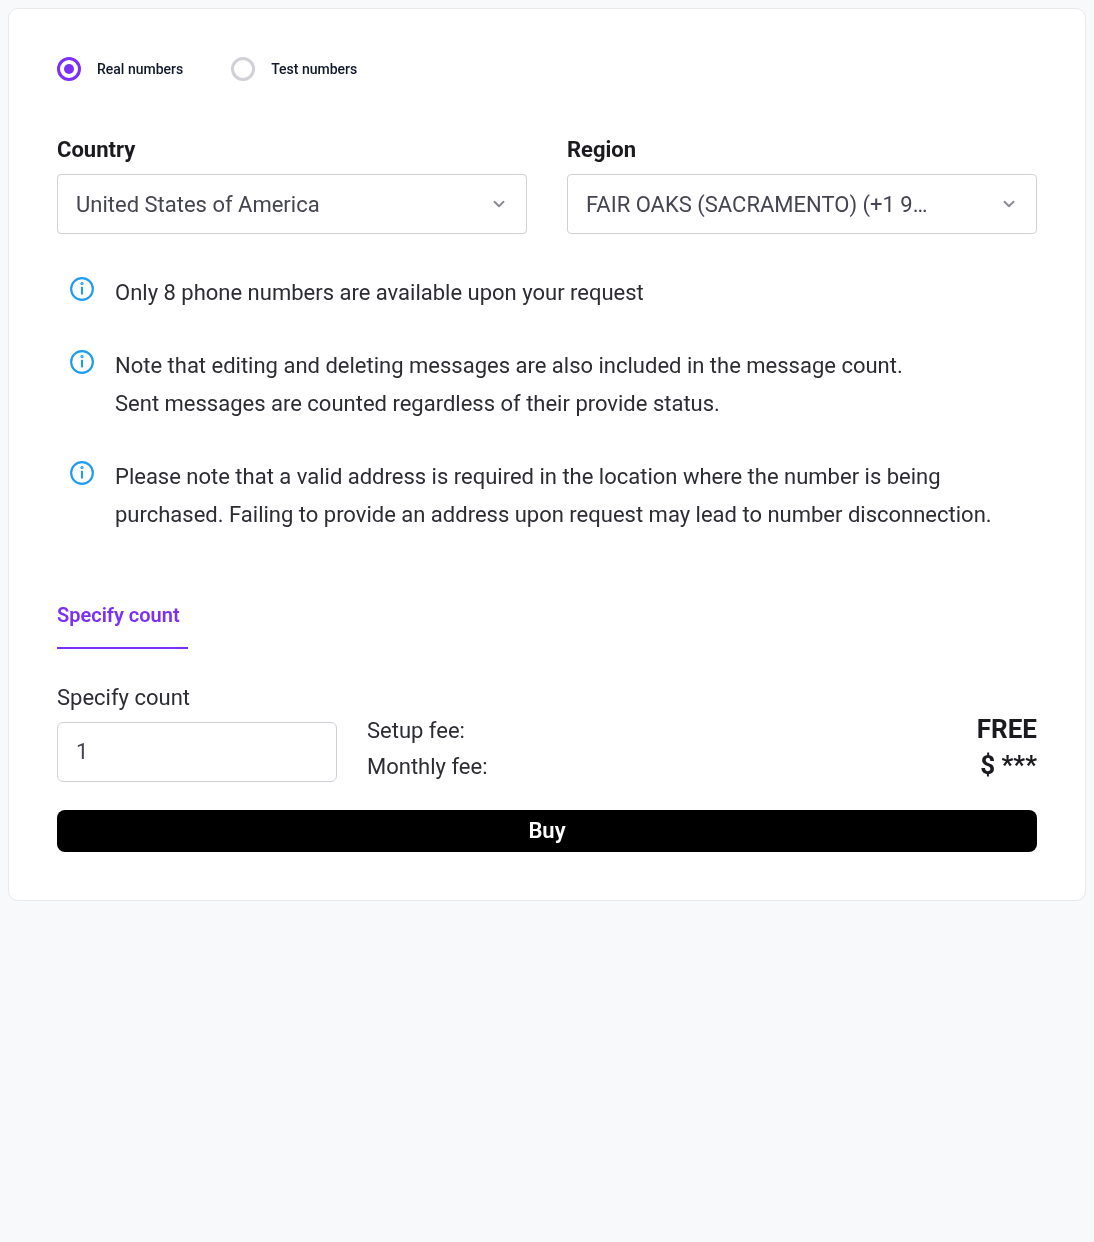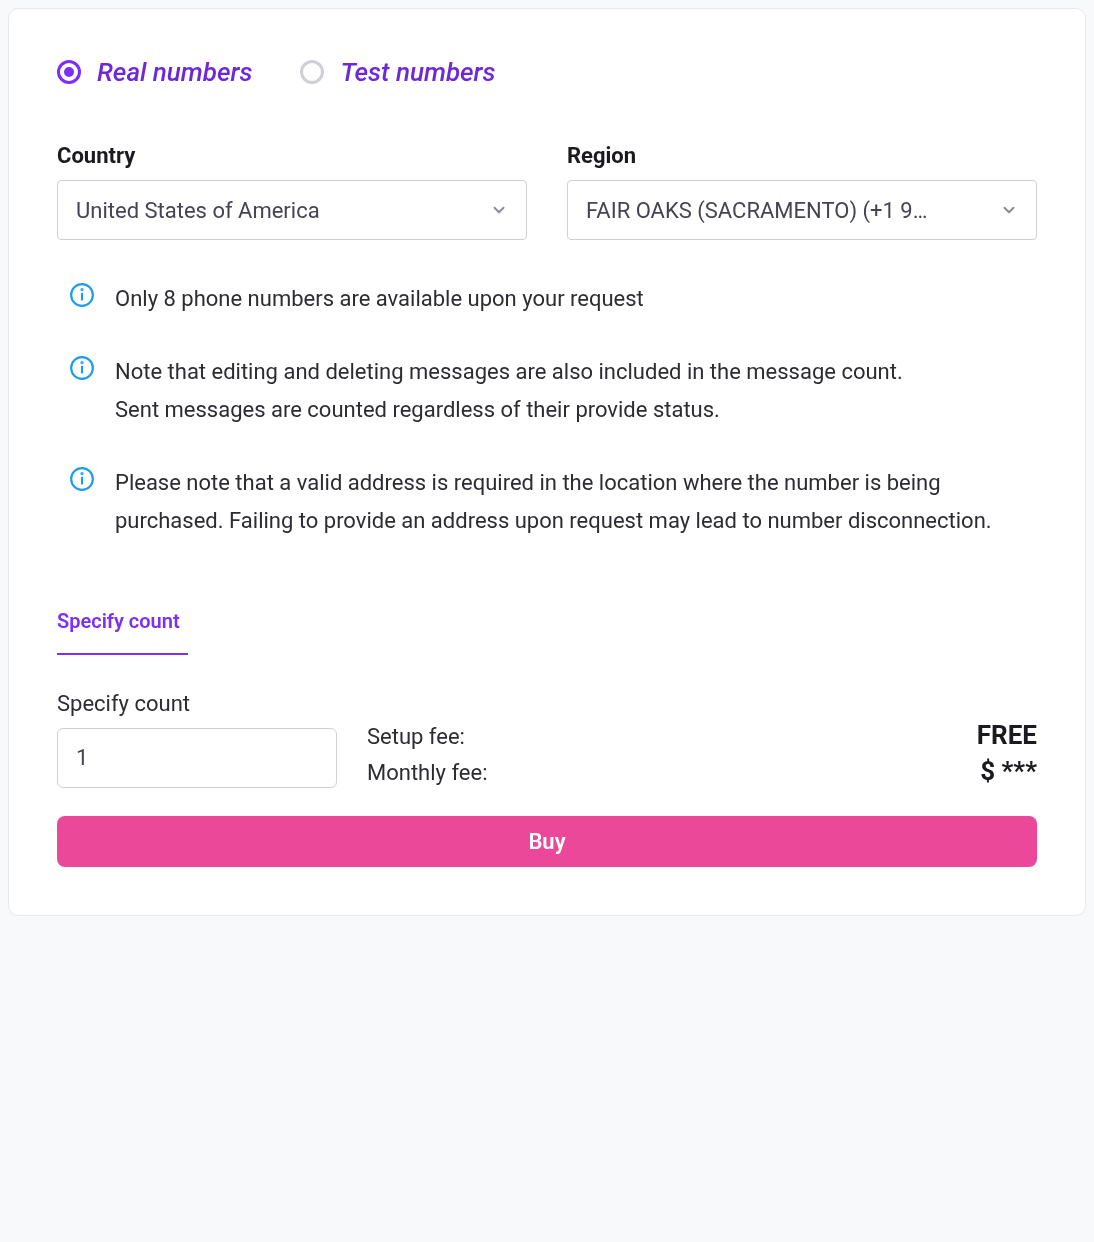--- a/index.html
+++ b/index.html
@@ -47,24 +47,23 @@
       content: "";
       width: 10px;
       height: 10px;
       border-radius: 50%;
       background: #7b2ff7;
     }
     .radio-circle.unselected {
       border: 3px solid #d0d0d6;
     }
     .radio-label {
-      font-size: 26px;
-      color: #6d28d9;
+      font-size: 14px;
+      color: #0f172a;
       font-weight: 500;
-      font-style: italic;
     }
     .form-grid {
       display: grid;
       grid-template-columns: 1fr 1fr;
       column-gap: 40px;
       row-gap: 30px;
       margin-bottom: 40px;
     }
     .field-label {
       font-size: 22px;
@@ -173,22 +172,22 @@
       font-size: 22px;
       color: #2c2c33;
     }
     .fee-value {
       font-size: 26px;
       font-weight: 700;
       color: #1a1a1f;
     }
     .buy-button {
       width: 100%;
-      height: 51px;
-      background: #ec4899;
+      height: 42px;
+      background: #000000;
       border: none;
       border-radius: 8px;
       color: #fff;
       font-size: 22px;
       font-weight: 600;
       cursor: pointer;
     }
   </style>
 </head>
 <body>

